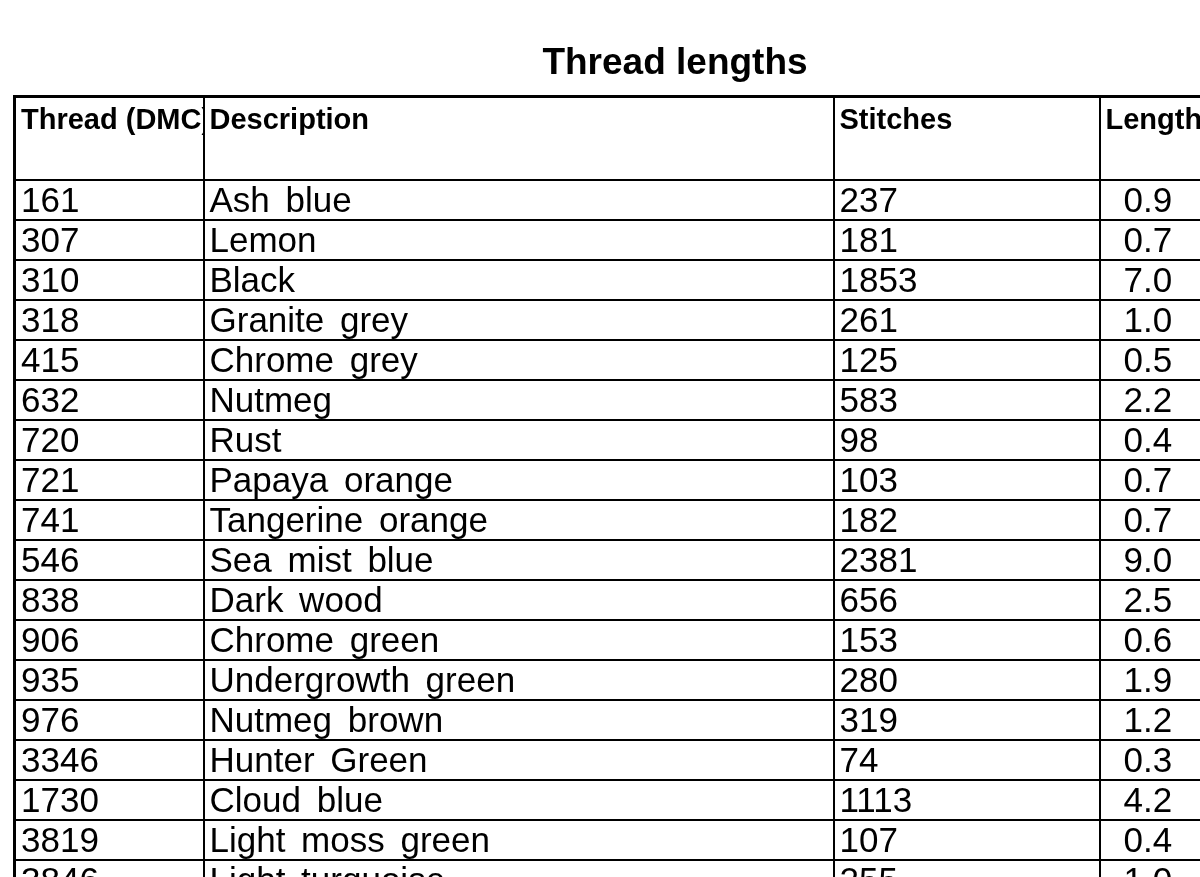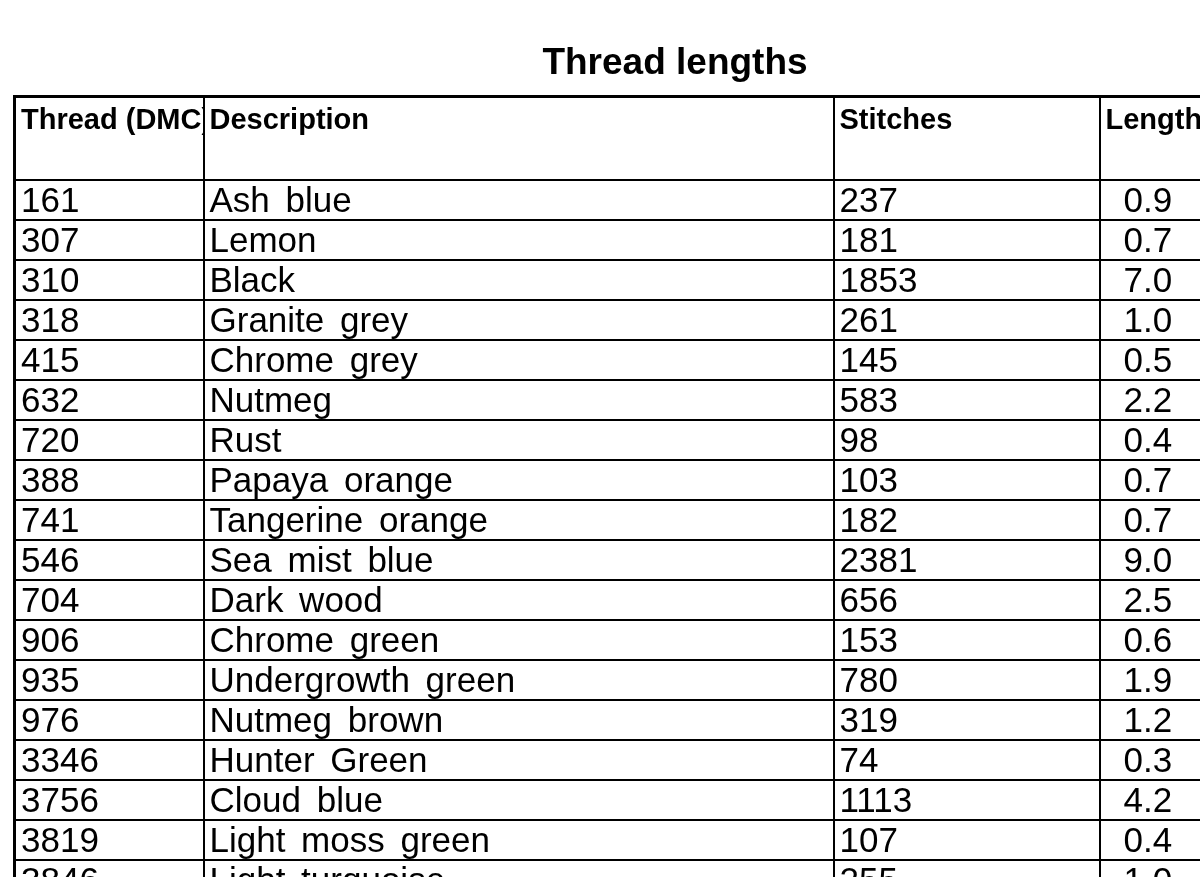--- a/index.html
+++ b/index.html
@@ -119,85 +119,85 @@
         </tr>
         <tr>
           <td class="col-thread">318</td>
           <td class="col-description">Granite grey</td>
           <td class="col-stitches">261</td>
           <td class="col-length">1.0</td>
         </tr>
         <tr>
           <td class="col-thread">415</td>
           <td class="col-description">Chrome grey</td>
-          <td class="col-stitches">145</td>
+          <td class="col-stitches">125</td>
           <td class="col-length">0.5</td>
         </tr>
         <tr>
           <td class="col-thread">632</td>
           <td class="col-description">Nutmeg</td>
           <td class="col-stitches">583</td>
           <td class="col-length">2.2</td>
         </tr>
         <tr>
           <td class="col-thread">720</td>
           <td class="col-description">Rust</td>
           <td class="col-stitches">98</td>
           <td class="col-length">0.4</td>
         </tr>
         <tr>
-          <td class="col-thread">388</td>
+          <td class="col-thread">721</td>
           <td class="col-description">Papaya orange</td>
           <td class="col-stitches">103</td>
           <td class="col-length">0.7</td>
         </tr>
         <tr>
           <td class="col-thread">741</td>
           <td class="col-description">Tangerine orange</td>
           <td class="col-stitches">182</td>
           <td class="col-length">0.7</td>
         </tr>
         <tr>
           <td class="col-thread">546</td>
           <td class="col-description">Sea mist blue</td>
           <td class="col-stitches">2381</td>
           <td class="col-length">9.0</td>
         </tr>
         <tr>
-          <td class="col-thread">704</td>
+          <td class="col-thread">838</td>
           <td class="col-description">Dark wood</td>
           <td class="col-stitches">656</td>
           <td class="col-length">2.5</td>
         </tr>
         <tr>
           <td class="col-thread">906</td>
           <td class="col-description">Chrome green</td>
           <td class="col-stitches">153</td>
           <td class="col-length">0.6</td>
         </tr>
         <tr>
           <td class="col-thread">935</td>
           <td class="col-description">Undergrowth green</td>
-          <td class="col-stitches">780</td>
+          <td class="col-stitches">280</td>
           <td class="col-length">1.9</td>
         </tr>
         <tr>
           <td class="col-thread">976</td>
           <td class="col-description">Nutmeg brown</td>
           <td class="col-stitches">319</td>
           <td class="col-length">1.2</td>
         </tr>
         <tr>
           <td class="col-thread">3346</td>
           <td class="col-description">Hunter Green</td>
           <td class="col-stitches">74</td>
           <td class="col-length">0.3</td>
         </tr>
         <tr>
-          <td class="col-thread">3756</td>
+          <td class="col-thread">1730</td>
           <td class="col-description">Cloud blue</td>
           <td class="col-stitches">1113</td>
           <td class="col-length">4.2</td>
         </tr>
         <tr>
           <td class="col-thread">3819</td>
           <td class="col-description">Light moss green</td>
           <td class="col-stitches">107</td>
           <td class="col-length">0.4</td>
         </tr>

